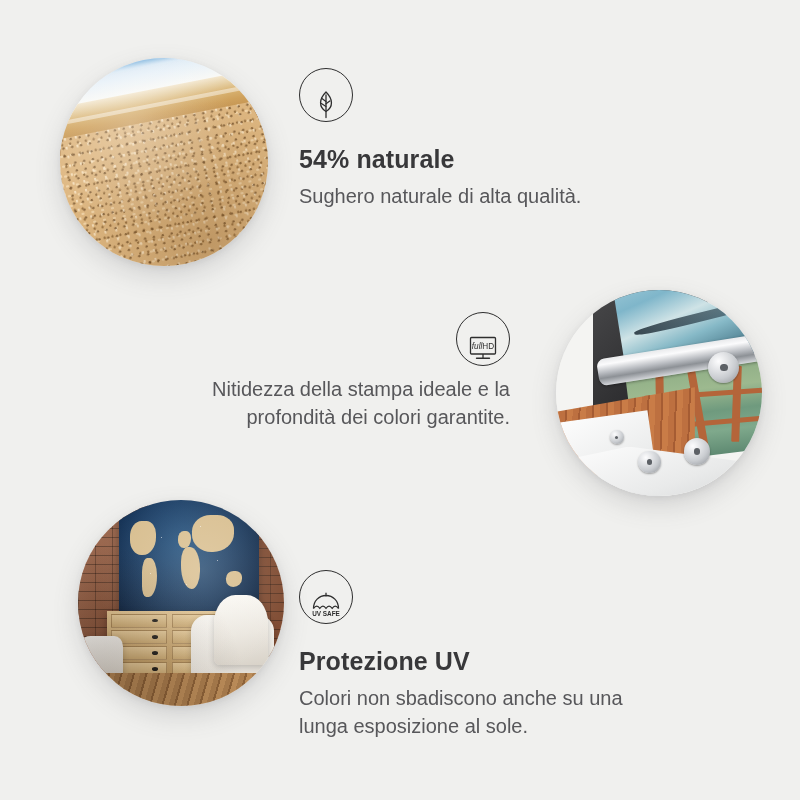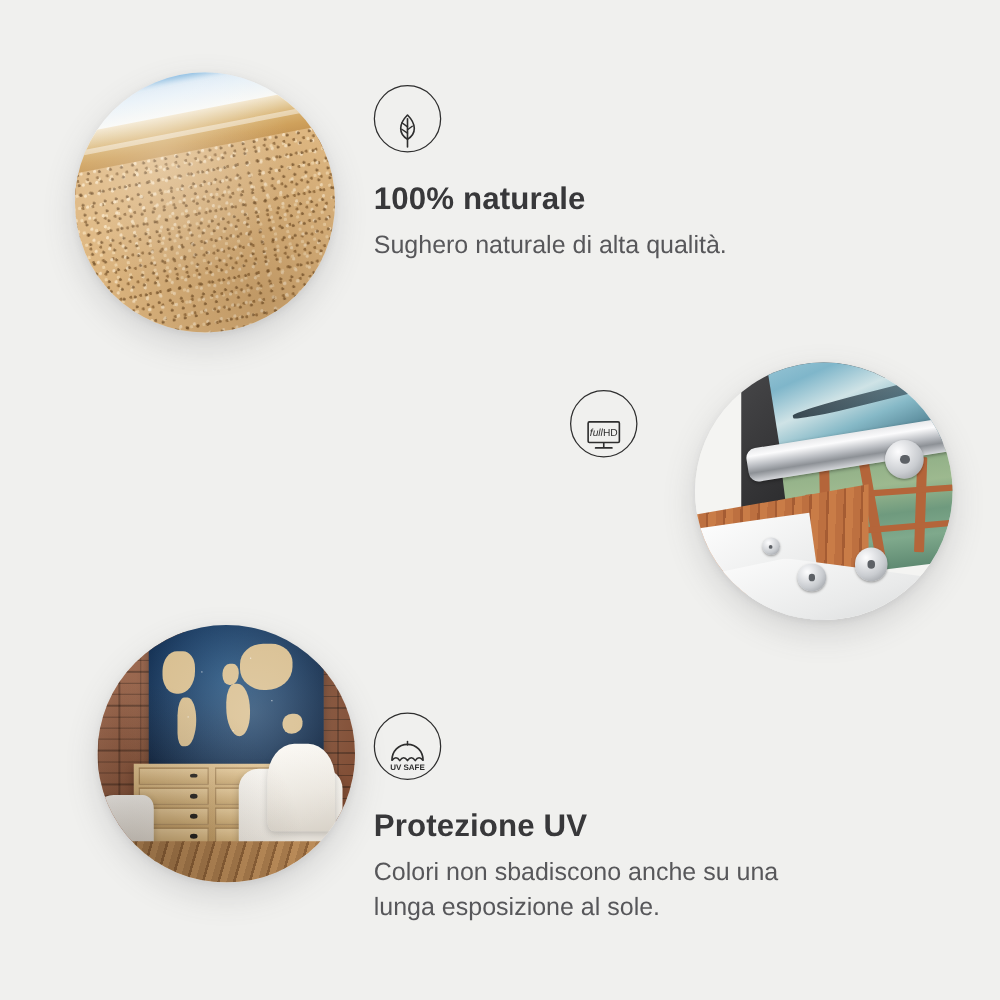--- a/index.html
+++ b/index.html
@@ -241,35 +241,36 @@
   <div class="feature" id="feature-natural">
     <div class="ficon">
       <svg width="34" height="34" viewBox="0 0 34 34" aria-hidden="true">
         <path d="M17 5 C24 12 24.5 20 17 24.5 C9.5 20 10 12 17 5 Z" fill="none" stroke="#2e2e2e" stroke-width="1.3" stroke-linejoin="round"></path>
         <line x1="17" y1="8" x2="17" y2="30.5" stroke="#2e2e2e" stroke-width="1.3" stroke-linecap="round"></line>
         <line x1="17" y1="14.5" x2="12.6" y2="11.2" stroke="#2e2e2e" stroke-width="1.2" stroke-linecap="round"></line>
         <line x1="17" y1="19.5" x2="12.4" y2="16.4" stroke="#2e2e2e" stroke-width="1.2" stroke-linecap="round"></line>
         <line x1="17" y1="16.8" x2="20.8" y2="14" stroke="#2e2e2e" stroke-width="1.2" stroke-linecap="round"></line>
       </svg>
     </div>
-    <div class="ftitle">100% naturale</div>
+    <div class="ftitle">54% naturale</div>
     <div class="fdesc">Sughero naturale di alta qualità.</div>
   </div>
 
   <div class="feature" id="feature-print">
     <div class="ficon">
       <svg width="36" height="34" viewBox="0 0 36 34" aria-hidden="true">
         <rect x="5.5" y="6.5" width="25" height="16.5" rx="1" fill="none" stroke="#2e2e2e" stroke-width="1.3"></rect>
         <line x1="18" y1="23" x2="18" y2="27" stroke="#2e2e2e" stroke-width="1.3"></line>
         <line x1="11.5" y1="27.3" x2="24.5" y2="27.3" stroke="#2e2e2e" stroke-width="1.4" stroke-linecap="round"></line>
         <text x="18" y="17.6" text-anchor="middle" font-family="Liberation Sans, sans-serif" font-size="8.2" fill="#2e2e2e">
           <tspan font-style="italic">full</tspan><tspan>HD</tspan>
         </text>
       </svg>
     </div>
+    <div class="fdesc">Nitidezza della stampa ideale e la profondità dei colori garantite.</div>
   </div>
 
   <div class="bubble" id="bubble-printer">
     <div class="scene">
       <div class="pr-bg"></div>
       <div class="pr-dark"></div>
       <div class="pr-photo-top"></div>
       <div class="pr-photo-mid">
         <div class="pr-slat" style="left:16%;top:4%;width:5%;height:86%;transform:rotate(6deg)"></div>
         <div class="pr-slat" style="left:40%;top:2%;width:5%;height:90%;transform:rotate(-3deg)"></div>

